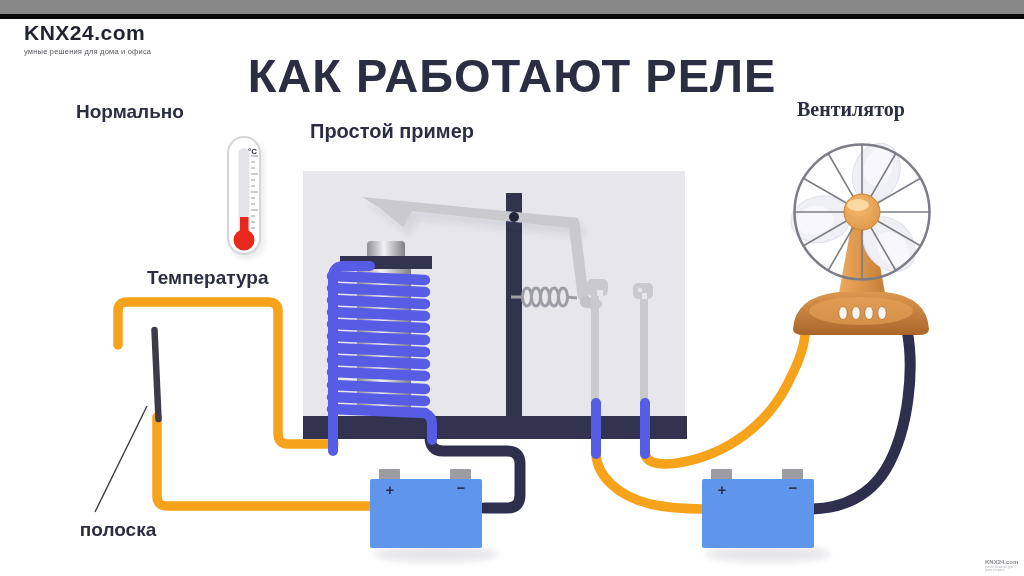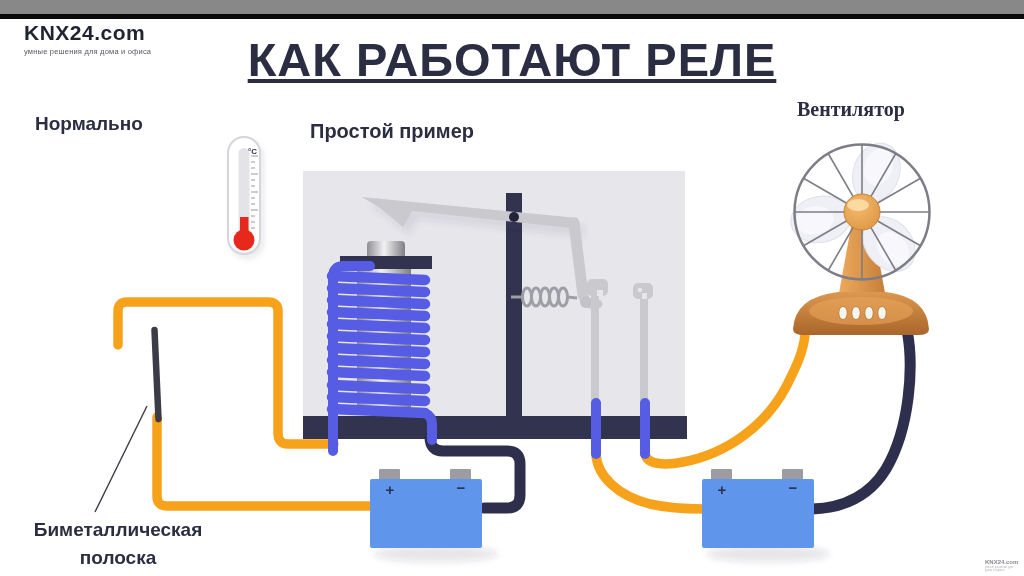--- a/index.html
+++ b/index.html
@@ -6,25 +6,25 @@
   .stage{
     position:relative;width:1024px;height:576px;background:#fff;
     overflow:hidden;font-family:"Liberation Sans","DejaVu Sans",sans-serif;
     margin:14px auto;
   }
   .topbar{position:absolute;left:0;top:0;width:1024px;height:5px;background:#0a0a0a;}
   .logo{position:absolute;left:24px;top:7px;}
   .logo-title{font-size:21px;font-weight:bold;color:#1f2430;letter-spacing:0.5px;}
   .logo-tagline{font-size:7.5px;color:#56565f;margin-top:2px;letter-spacing:0.2px;}
   .main-title{
-    position:absolute;left:0;top:18px;width:1024px;text-align:center;
-    font-size:47px;font-weight:800;color:var(--ink);letter-spacing:1px;text-decoration:underline;
+    position:absolute;left:0;top:34px;width:1024px;text-align:center;
+    font-size:47px;font-weight:800;color:var(--ink);letter-spacing:1px;
   }
   .lbl{position:absolute;font-weight:800;color:var(--ink);}
-  .lbl-normally-open{left:35px;top:96px;width:190px;font-size:19px;line-height:28px;}
+  .lbl-normally-open{left:35px;top:84px;width:190px;text-align:center;font-size:19px;line-height:28px;}
   .lbl-simple{left:310px;top:106px;font-size:20px;text-align:right;}
   .lbl-fan{left:797px;top:84px;font-size:20px;font-family:Liberation Serif, serif;}
   .lbl-temp{left:147px;top:253px;font-size:19px;}
   .lbl-bimetal{left:20px;top:502px;width:196px;text-align:center;font-size:19px;line-height:28px;}
   .lbl span{display:block;}
   .watermark{position:absolute;left:985px;top:545px;width:36px;line-height:1.1;}
   .wm-title{font-size:6px;font-weight:bold;color:#8a8a92;display:block;}
   .wm-tag{font-size:3px;color:#b5b5bb;display:block;}
   svg{position:absolute;left:0;top:0;}
   .wire-o{stroke:var(--orange);stroke-width:9.5;fill:none;stroke-linecap:round;stroke-linejoin:round;}
@@ -51,22 +51,22 @@
     <div class="logo-tagline">умные решения для дома и офиса</div>
   </div>
 
   <div class="main-title">КАК РАБОТАЮТ РЕЛЕ</div>
 
   <div class="lbl lbl-normally-open">
     <span>Нормально</span>
   </div>
   <div class="lbl lbl-simple">Простой пример</div>
   <div class="lbl lbl-fan">Вентилятор</div>
+  <div class="lbl lbl-temp">Температура</div>
   <div class="lbl lbl-bimetal">
-    <span>Биметаллическая</span>
     <span>полоска</span>
   </div>
 
   <svg width="1024" height="576" viewBox="0 0 1024 576">
     <defs>
       <linearGradient id="silverH" x1="0" y1="0" x2="1" y2="0">
         <stop offset="0" stop-color="#8e8e94"></stop>
           <stop offset="0.45" stop-color="#f2f2f4"></stop>
           <stop offset="1" stop-color="#7e7e84"></stop>
       </linearGradient>

